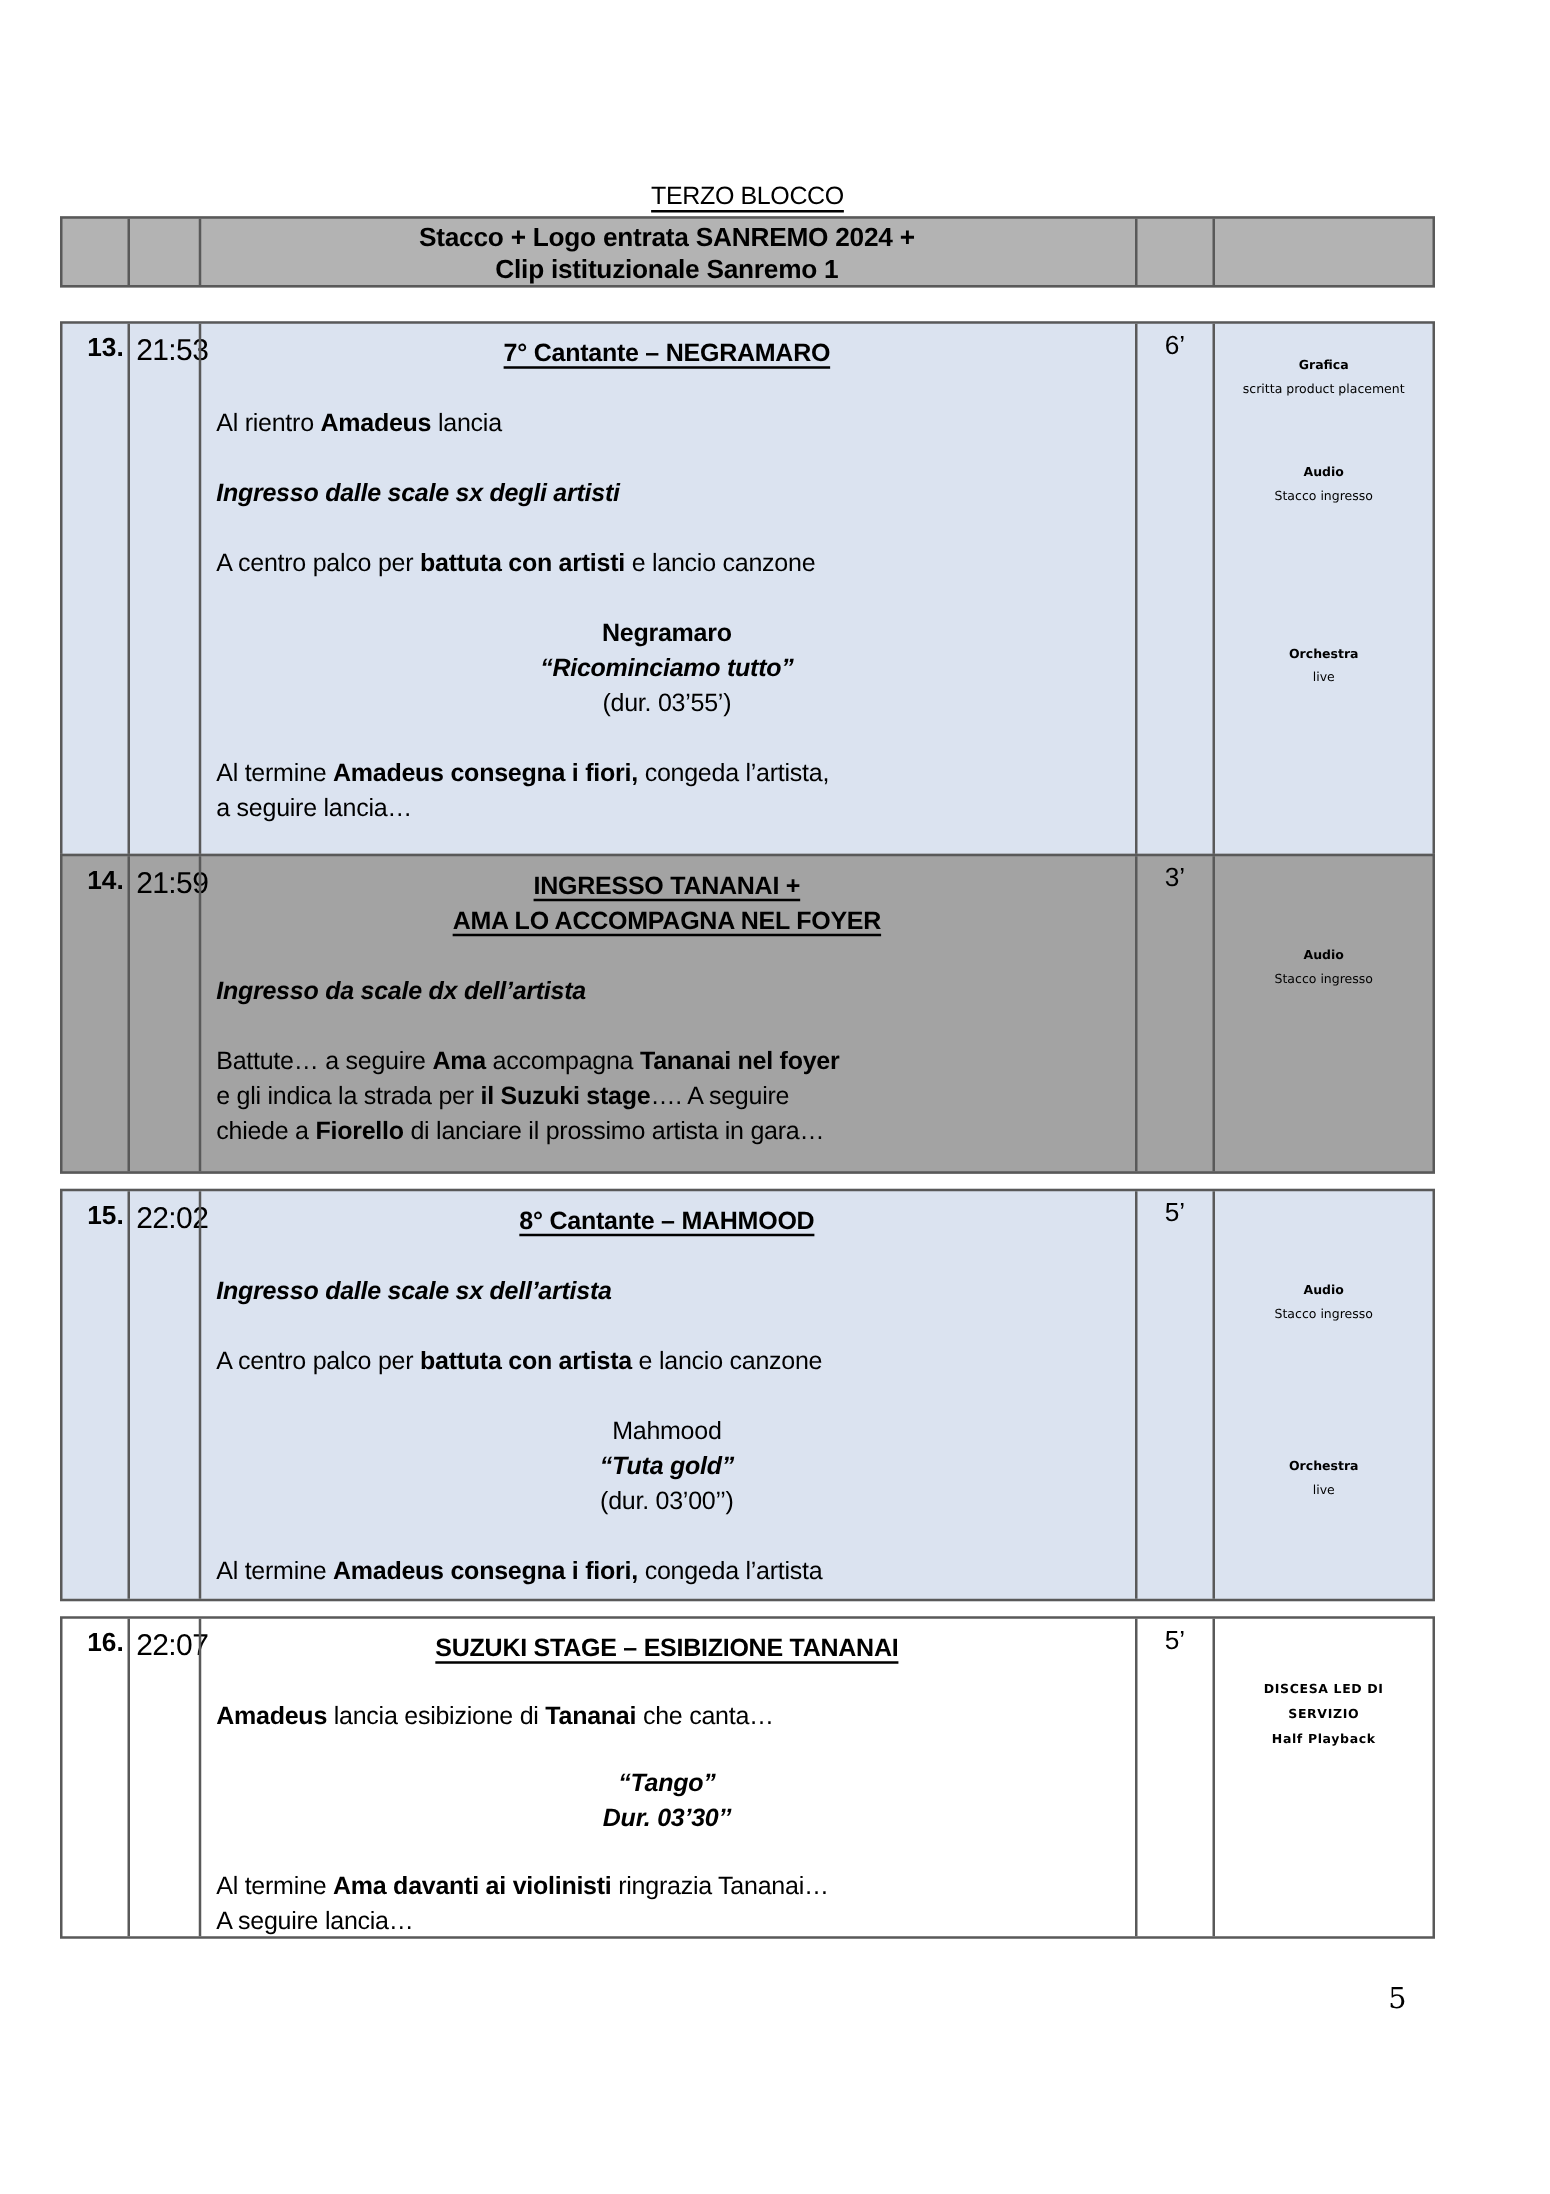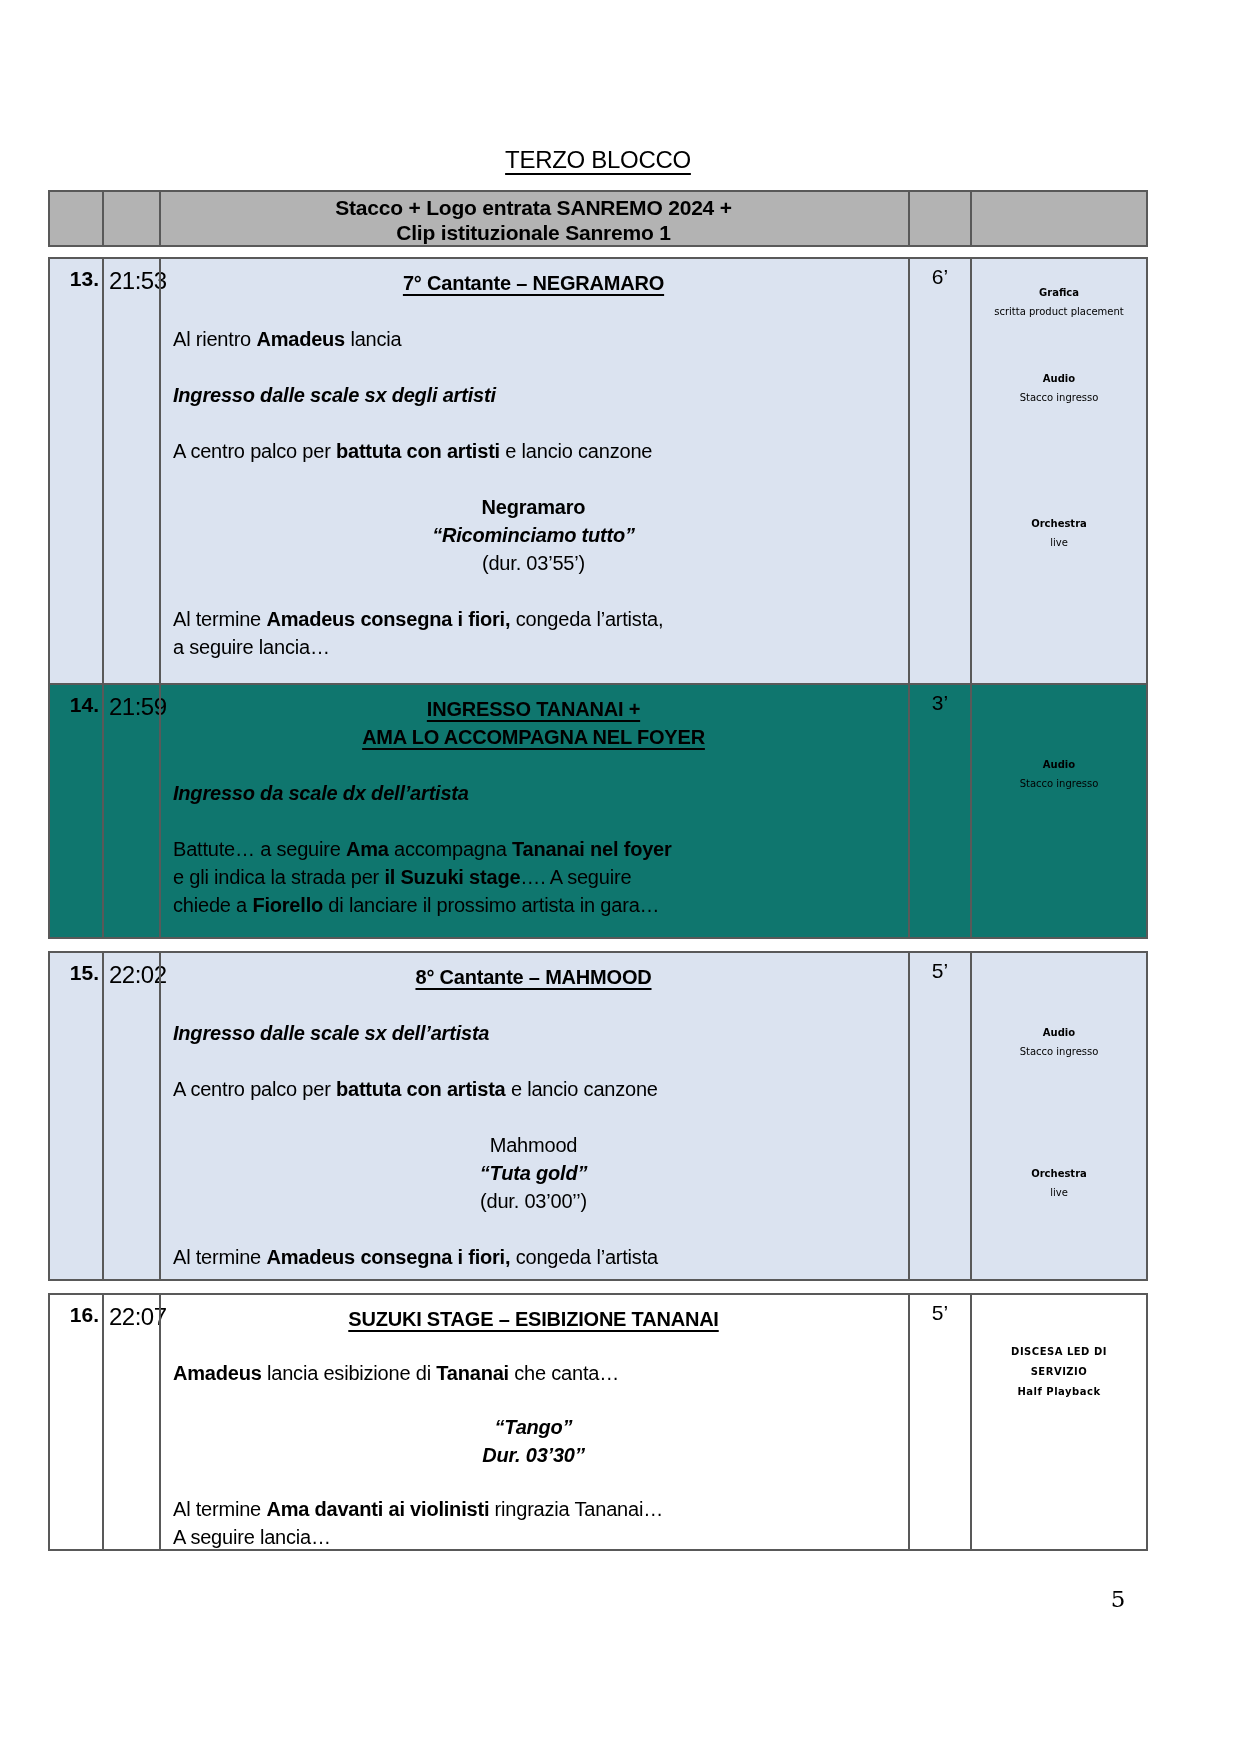--- a/index.html
+++ b/index.html
@@ -4,39 +4,39 @@
 <style>
   * { margin:0; padding:0; box-sizing:border-box; }
   html,body { background:#ffffff; }
   .sheet {
     position:relative; width:1240px; height:1755px; background:#ffffff;
     font-family:"Liberation Sans", sans-serif; color:#000;
     overflow:hidden;
   }
   .doc-title {
     position:absolute; top:146px; left:48px; width:1100px;
-    text-align:center; font-size:24px; letter-spacing:-0.3px;
+    text-align:center; font-size:20px; letter-spacing:-0.3px;
     text-decoration:underline; text-underline-offset:5px; text-decoration-thickness:2px;
   }
   .trow {
     position:absolute; left:48px; width:1100px;
     border:2px solid #595959; display:flex; background:#fff;
   }
   .trow > div { border-left:2px solid #595959; }
   .trow > div:first-child { border-left:none; }
   .c-num  { width:52px;  padding:8px 3px 0 0; text-align:right; font-weight:bold; font-size:21px; }
   .c-time { width:57px;  padding:8px 0 0 5px; font-size:24px; letter-spacing:-0.5px; }
   .c-body { flex:1; padding:10px 14px 0 12px; font-size:20px; line-height:28px; letter-spacing:-0.2px; }
   .c-dur  { width:62px;  padding:6px 0 0 0; text-align:center; font-size:21px; }
   .c-notes{ width:176px; font-family:"DejaVu Sans", sans-serif; font-size:10px; line-height:19px; text-align:center; padding:0 5px; }
-  .row-header { top:190px; height:57px; background:#b3b3b3; }
+  .row-header { top:173px; height:57px; background:#b3b3b3; }
   .row-header .c-body { padding-top:3px; }
   .hdr-line { text-align:center; font-weight:bold; font-size:21px; line-height:25px; letter-spacing:-0.2px; }
   .r13 { top:257px;  height:492px; background:#dbe3f0; }
-  .r14 { top:683px;  height:256px; background:#0f766e; }
+  .r14 { top:683px;  height:256px; background:#a3a3a3; }
   .r15 { top:951px;  height:330px; background:#dbe3f0; }
   .r16 { top:1293px; height:258px; background:#ffffff; }
   .block { margin:0 0 28px 0; }
   .r16 .block { margin-bottom:26px; }
   .btitle { text-align:center; font-weight:bold; text-decoration:underline; text-underline-offset:4px; text-decoration-thickness:2px; }
   .bi { font-weight:bold; font-style:italic; }
   .center { text-align:center; }
   .line { display:block; }
   b { font-weight:bold;text-align:right; }
   .note-group { }

